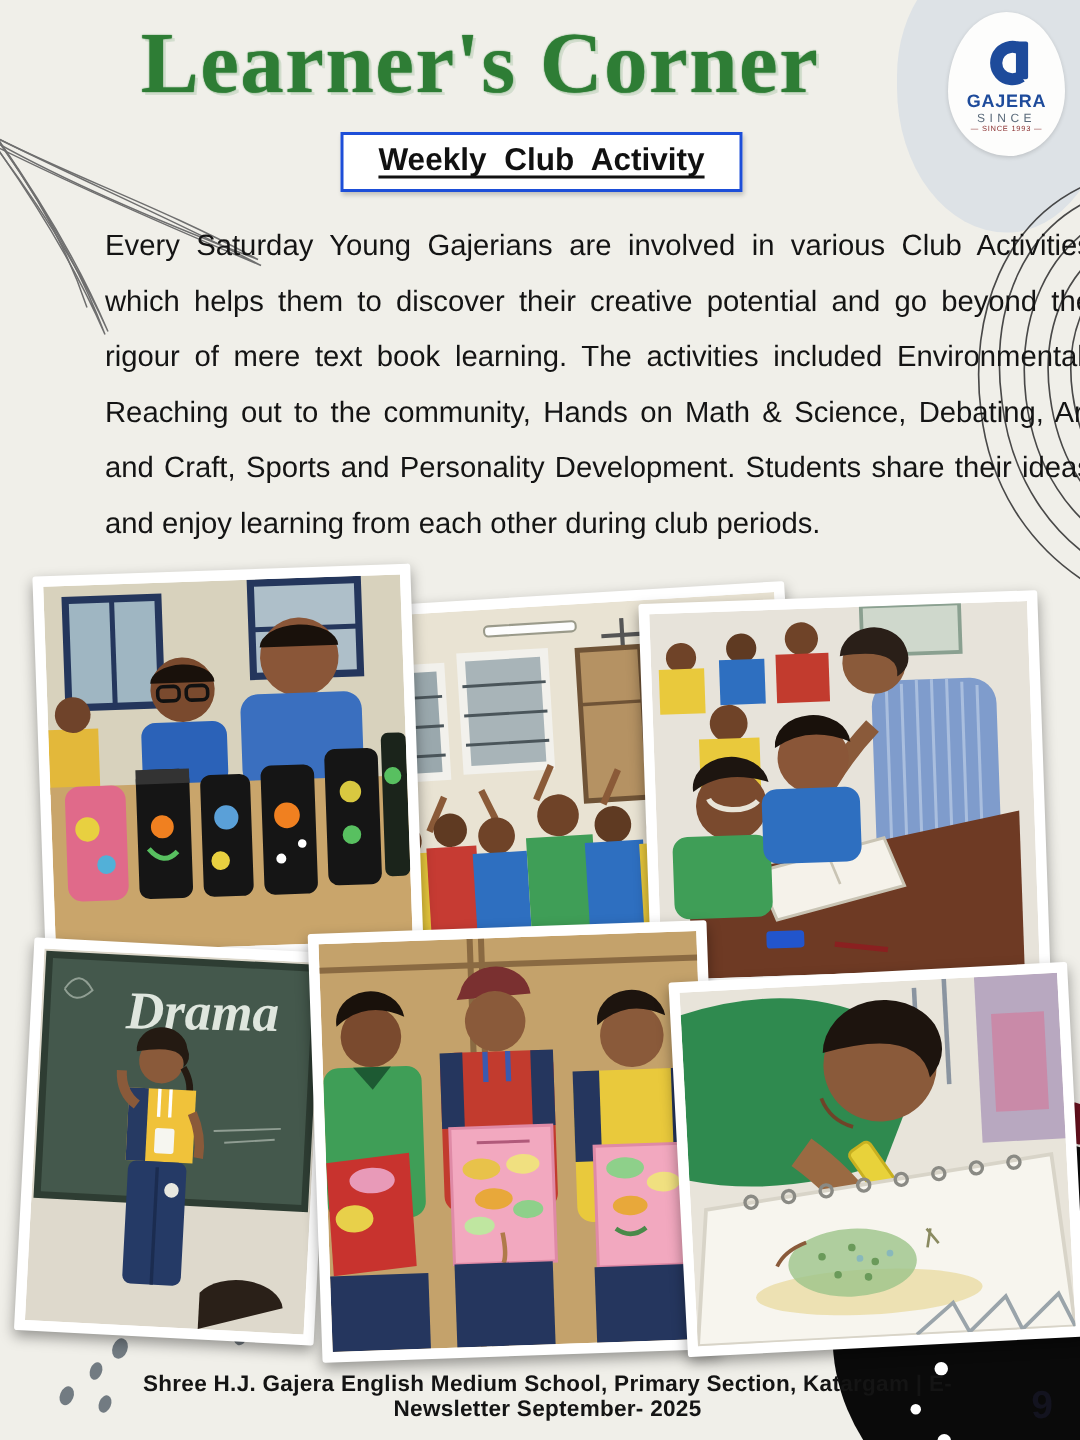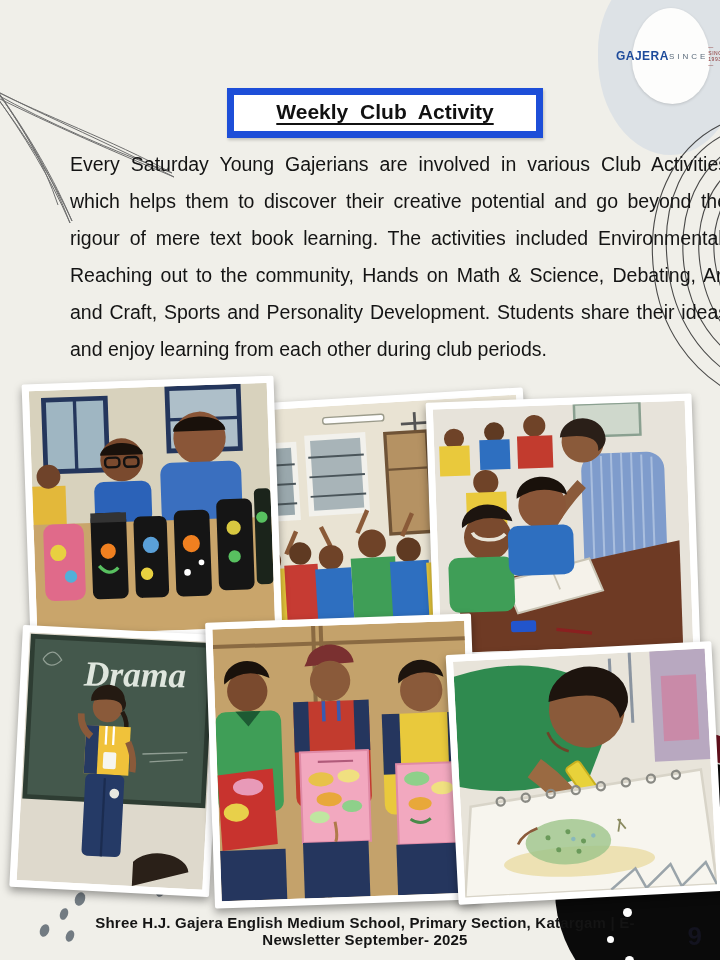--- a/index.html
+++ b/index.html
@@ -16,28 +16,28 @@
   .blob-dot { position:absolute; background:#fff; border-radius:50%; }
   .gray-dot { position:absolute; background:#5c6670; border-radius:50%; opacity:.85; }
   .maroon-chip { position:absolute; right:-4px; top:736px; width:12px; height:26px; background:#6d1220; transform:rotate(18deg); }
 
   
   .title { position:absolute; top:8px; left:0; width:640px; text-align:center;
     font-family:"Liberation Serif", serif; font-weight:bold; font-size:58px;
     color:#2e7d35; letter-spacing:1px; text-shadow:0 0 1px #2e7d35, 2px 2px 0 rgba(46,125,53,.15); }
   .logo { position:absolute; right:10px; top:8px; width:78px; height:96px; background:#fdfdfc;
     border-radius:50% 50% 48% 52% / 55% 55% 45% 45%; box-shadow:0 1px 3px rgba(0,0,0,.15);
-    display:flex; flex-direction:row; align-items:center; justify-content:center; z-index:3; }
+    display:flex; flex-direction:column; align-items:center; justify-content:center; z-index:3; }
   .logo-mark { width:38px; height:36px; }
   .logo-org { font-size:12px; font-weight:bold; color:#1e4b9b; letter-spacing:.5px; }
   .logo-sub { font-size:8px; color:#5a6a7a; letter-spacing:3px; }
   .logo-since { font-size:5px; color:#8a3030; letter-spacing:.5px; }
 
-  .heading-box { position:absolute; left:227px; top:88px; width:316px; background:#fff;
-    border:7px solid #1d4ed8; padding:5px 10px 7px; text-align:center; box-shadow:1px 2px 3px rgba(0,0,0,.2); }
+  .heading-box { position:absolute; left:227px; top:88px; width:268px; background:#fff;
+    border:2px solid #1d4ed8; padding:5px 10px 7px; text-align:center; box-shadow:1px 2px 3px rgba(0,0,0,.2); }
   .heading-box span { font-size:21px; font-weight:bold; color:#111; text-decoration:underline;
     text-underline-offset:4px; word-spacing:6px; }
 
   
   .intro { position:absolute; left:30px; top:146px; width:658px; font-size:19.5px; color:#141414;
     line-height:37px; text-align:justify;margin-left:40px; }
 
   
   .photo { position:absolute; background:#fff; padding:7px; box-shadow:0 4px 9px rgba(0,0,0,.38); border-radius:2px; }
   .photo svg { display:block; }
@@ -76,20 +76,21 @@
       <path d="M120 10 C60 30 40 90 48 150 C54 200 80 240 120 262"></path>
       <path d="M126 24 C76 44 58 96 64 148 C70 194 92 228 128 248"></path>
       <path d="M130 40 C90 58 74 102 80 146 C85 184 102 214 130 232"></path>
       <path d="M130 58 C102 74 90 108 95 144 C99 174 112 198 130 212"></path>
       <path d="M130 76 C112 90 104 114 108 142 C111 164 120 182 130 192"></path>
       <path d="M130 94 C120 104 116 120 119 140 C121 154 126 166 130 172"></path>
       <path d="M112 2 C48 26 26 94 34 156 C40 210 70 252 114 276"></path>
     </g>
   </svg>
 
+  <div class="title">Learner's Corner</div>
 
   <div class="logo">
     <svg class="logo-mark" viewBox="0 0 40 40">
       <path d="M31 10 A12 12 0 1 0 31 30" fill="none" stroke="#1e4b9b" stroke-width="9"></path>
       <rect x="27" y="4" width="9" height="28" rx="1.5" fill="#1e4b9b"></rect>
     </svg>
     <div class="logo-org">GAJERA</div>
     <div class="logo-sub">SINCE</div>
     <div class="logo-since">— SINCE 1993 —</div>
   </div>

